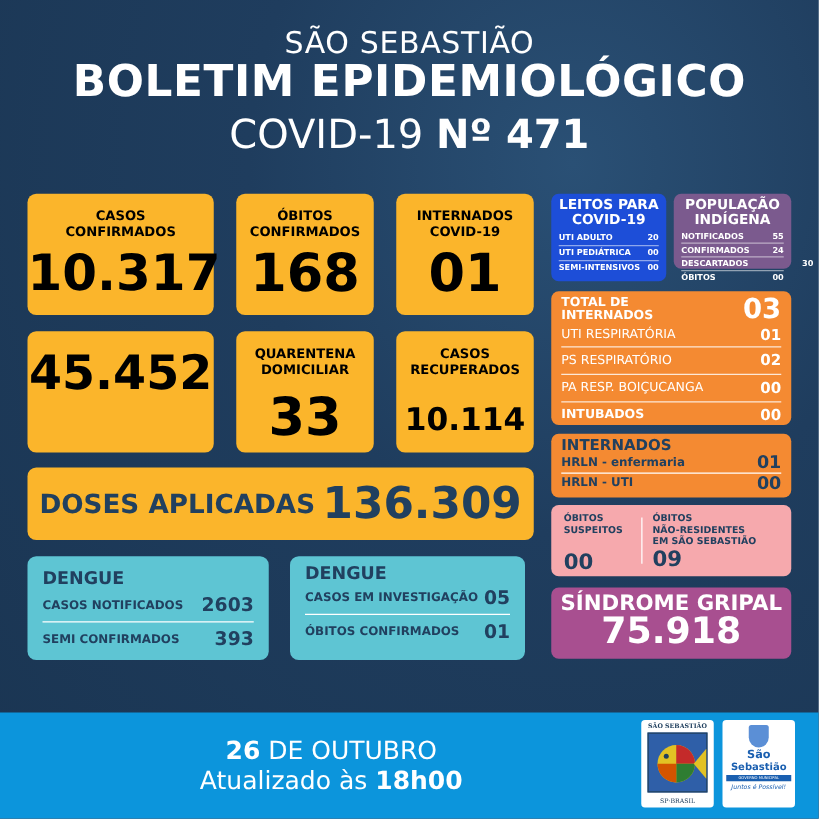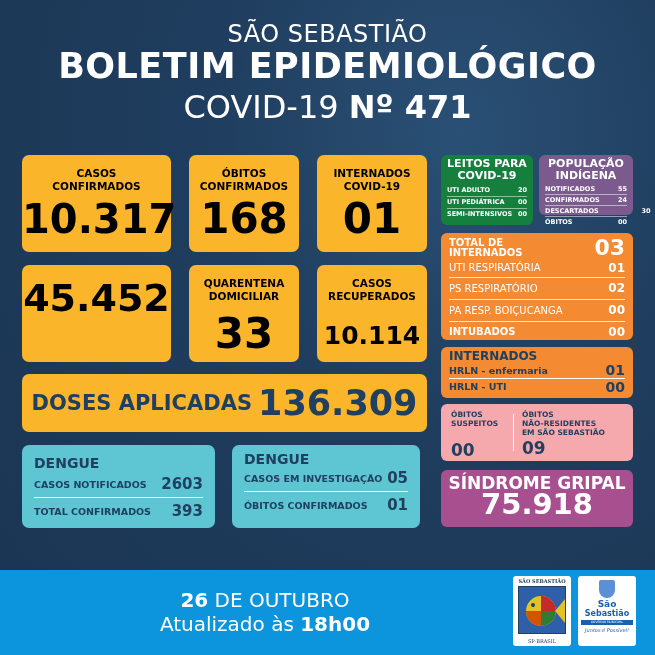--- a/index.html
+++ b/index.html
@@ -25,21 +25,21 @@
   .doses .l { font-size:21px; margin-right:6px; }
   .doses .v { font-size:35px; }
 
   .dengue { background:#5ec5d3; border-radius:7px; color:#21405f; padding:10px 12px; }
   .dengue .t { font-size:14px; font-weight:bold; line-height:16px; }
   .dengue .row { display:flex; justify-content:space-between; align-items:center; font-weight:bold; }
   .dengue .row .k { font-size:9.5px; }
   .dengue .row .n { font-size:15px; }
   .dengue .sep { height:1px; background:#fff; margin:4px 0; }
 
-  .leitos { background:#15803d; border-radius:6px; color:#fff; padding:3px 6px; }
+  .leitos { background:#1d4ed8; border-radius:6px; color:#fff; padding:3px 6px; }
   .indig { background:#7b5a8e; border-radius:6px; color:#fff; padding:3px 6px; }
   .mini-t { font-size:11px; font-weight:bold; text-align:center; line-height:12px; }
   .mini-row { display:flex; justify-content:space-between; font-size:6.5px; font-weight:bold; line-height:11px; border-bottom:1px solid rgba(255,255,255,0.5); }
   .mini-row:last-child { border-bottom:none; }
 
   .orange { background:#f48a32; border-radius:6px; color:#fff; padding:4px 8px; }
   .or-row { display:flex; justify-content:space-between; align-items:center; line-height:18px; border-bottom:1px solid rgba(255,255,255,0.8); }
   .or-row:last-child { border-bottom:none; }
   .or-row .k { font-size:10px; }
   .or-row .n { font-size:12px; font-weight:bold; }
@@ -98,21 +98,21 @@
 </div>
 
 <div class="abs dengue" style="left:22px;top:445px;width:193px;height:83px;">
   <div class="t">DENGUE</div>
   <div class="row" style="margin-top:4px;">
     <span class="k">CASOS NOTIFICADOS</span>
     <span class="n">2603</span>
   </div>
   <div class="sep"></div>
   <div class="row">
-    <span class="k">TOTAL CONFIRMADOS</span>
+    <span class="k">SEMI CONFIRMADOS</span>
     <span class="n">393</span>
   </div>
 </div>
 
 <div class="abs dengue" style="left:232px;top:445px;width:188px;height:83px;padding-top:6px;">
   <div class="t">DENGUE</div>
   <div class="row" style="margin-top:2px;">
     <span class="k">CASOS EM INVESTIGAÇÃO</span>
     <span class="n">05</span>
   </div>

